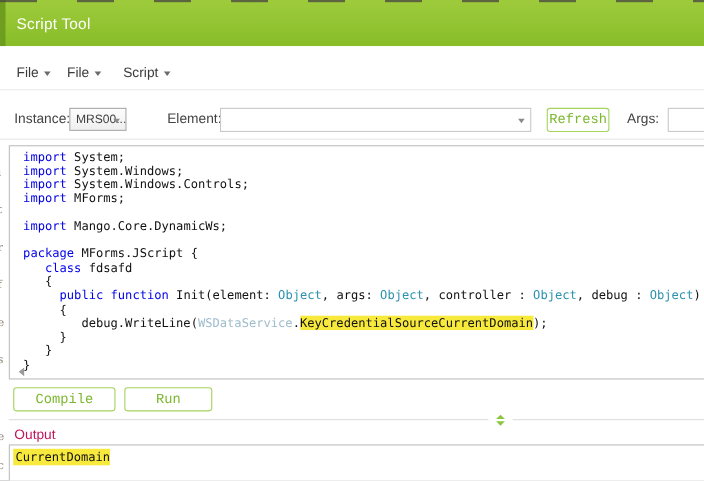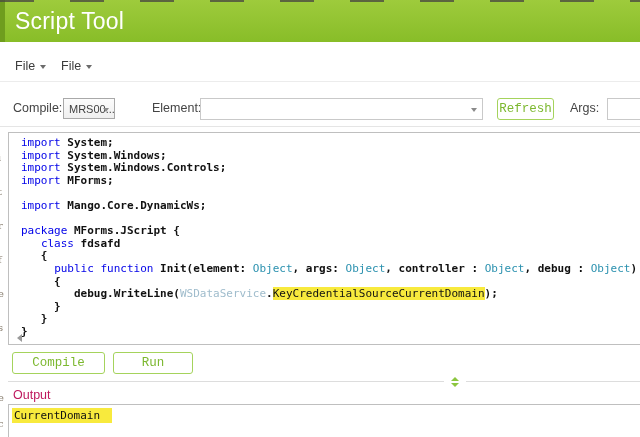--- a/index.html
+++ b/index.html
@@ -15,21 +15,21 @@
 
   
   .top-dashes { position:absolute; left:0; top:0; width:640px; height:2px; z-index:6;
     background:repeating-linear-gradient(90deg,#4b4b40 0 34px, transparent 34px 70px); opacity:.8; }
 
   
   .titlebar { position:absolute; left:0; top:0; width:640px; height:42px;
     background:linear-gradient(#9ecb3c, #88bd28); }
   .titlebar-accent { position:absolute; left:0; top:0; width:5px; height:42px; background:#6f9d1e; }
   .title { position:absolute; left:15px; top:0; line-height:42px; color:#fff;
-    font-size:23px; letter-spacing:.2px; }
+    font-size:14px; letter-spacing:.2px; }
 
   
   .menubar { position:absolute; left:0; top:42px; width:640px; height:40px; background:#fff;
     border-bottom:1px solid #ececec; }
   .menu { position:absolute; top:0; height:47px; display:flex; align-items:center; gap:5px;
     font-size:12.5px; color:#3c3c3c; cursor:default; }
   .menu-file { left:15px; } .menu-edit { left:61px; } .menu-script { left:112px; }
   .caret-down { width:0; height:0; border-left:3.5px solid transparent; border-right:3.5px solid transparent;
     border-top:4px solid #6b6b6b; display:inline-block; margin-top:2px; }
   .tool-icon { position:absolute; top:54px; width:21px; height:21px; }
@@ -61,40 +61,40 @@
 
   
   .editor { position:absolute; left:8px; top:132px; width:652px; height:213px;
     background:#fff; border:1px solid #bfbfbf; overflow:hidden; }
   .code { position:absolute; left:12px; top:4px; font:11px/12.6px "DejaVu Sans Mono", monospace;
     white-space:pre; color:#111; }
   .code-line { height:12.6px; }
   .seg-kw { color:#0000e8; }
   .seg-ty { color:#2b91af; }
   .seg-sv { color:#9fbccc; }
-  .seg-pl { color:#111;font-weight:bold; }
+  .seg-pl { color:#111; }
   .seg-hl { background:#f8ea3d; color:#111; }
   .hscroll-arrow { position:absolute; left:8px; bottom:2px; width:0; height:0;
     border-top:4px solid transparent; border-bottom:4px solid transparent; border-right:5px solid #9a9a9a; }
 
   
   .splitter-line { position:absolute; left:8px; top:381px; width:632px; height:1px; background:#ddd; }
   .splitter-grip { position:absolute; left:444px; top:374px; width:22px; height:15px; background:#fff;
     display:flex; flex-direction:column; align-items:center; justify-content:center; gap:2px; cursor:row-resize; }
   .grip-up { width:0; height:0; border-left:4px solid transparent; border-right:4px solid transparent;
     border-bottom:4px solid #8cc63f; }
   .grip-down { width:0; height:0; border-left:4px solid transparent; border-right:4px solid transparent;
     border-top:4px solid #8cc63f; }
 
   
   .output-label { position:absolute; left:13px; top:388px; font-size:12.5px; color:#be185d; }
   .output-box { position:absolute; left:8px; top:404px; width:652px; height:40px;
     background:#fff; border:1px solid #bfbfbf; }
   .output-text { position:absolute; left:3px; top:3px; font:11px "DejaVu Sans Mono", monospace;
-    color:#111; background:#f8ea3d; padding:1px 12px 1px 2px; }
+    color:#111; background:#f8ea3d; padding:1px 0 1px 2px; }
 </style>
 </head>
 <body>
 
 <div class="app">
 
   <div class="top-dashes"></div>
   <div class="edge-sliver" id="edge-sliver">
       <span style="top: 110px;">i</span>
       <span style="top: 144px;">t</span>
@@ -113,20 +113,24 @@
 
   <div class="menubar">
     <div class="menu menu-file">
       <span>File</span>
       <i class="caret-down"></i>
     </div>
     <div class="menu menu-edit">
       <span>File</span>
       <i class="caret-down"></i>
     </div>
+    <div class="menu menu-script">
+      <span>Script</span>
+      <i class="caret-down"></i>
+    </div>
 
     <div class="tool-icon ti-new">
       <svg viewBox="0 0 16 16" fill="none" stroke="#4d5660" stroke-width="1.4">
         <path d="M4 1.5 h4.5 L11.5 4.5 V14.5 H4 Z"></path>
           <path d="M8.5 1.5 V4.5 H11.5"></path>
       </svg>
     </div>
     <div class="tool-icon ti-open">
       <svg viewBox="0 0 16 16" fill="none" stroke="#4d5660" stroke-width="1.4">
         <path d="M1.5 13 V3.5 H5.5 L7 5 H12.5 V6.5"></path>
@@ -150,21 +154,21 @@
     </div>
     <div class="tool-icon ti-search">
       <svg viewBox="0 0 16 16" fill="none" stroke="#4d5660" stroke-width="1.4">
         <circle cx="6.8" cy="6.8" r="4.4"></circle>
           <path d="M10.2 10.2 L14 14" stroke-width="1.8"></path>
       </svg>
     </div>
   </div>
 
   <div class="instancebar">
-    <span class="bar-label lbl-instance">Compile:</span>
+    <span class="bar-label lbl-instance">Instance:</span>
     <div class="select-box instance-select">
       <span>MRS00...</span>
       <i class="select-arrow"></i>
     </div>
     <span class="bar-label lbl-element">Element:</span>
     <div class="select-box element-select">
       <span></span>
       <i class="select-arrow"></i>
     </div>
     <button class="green-btn btn-refresh">

